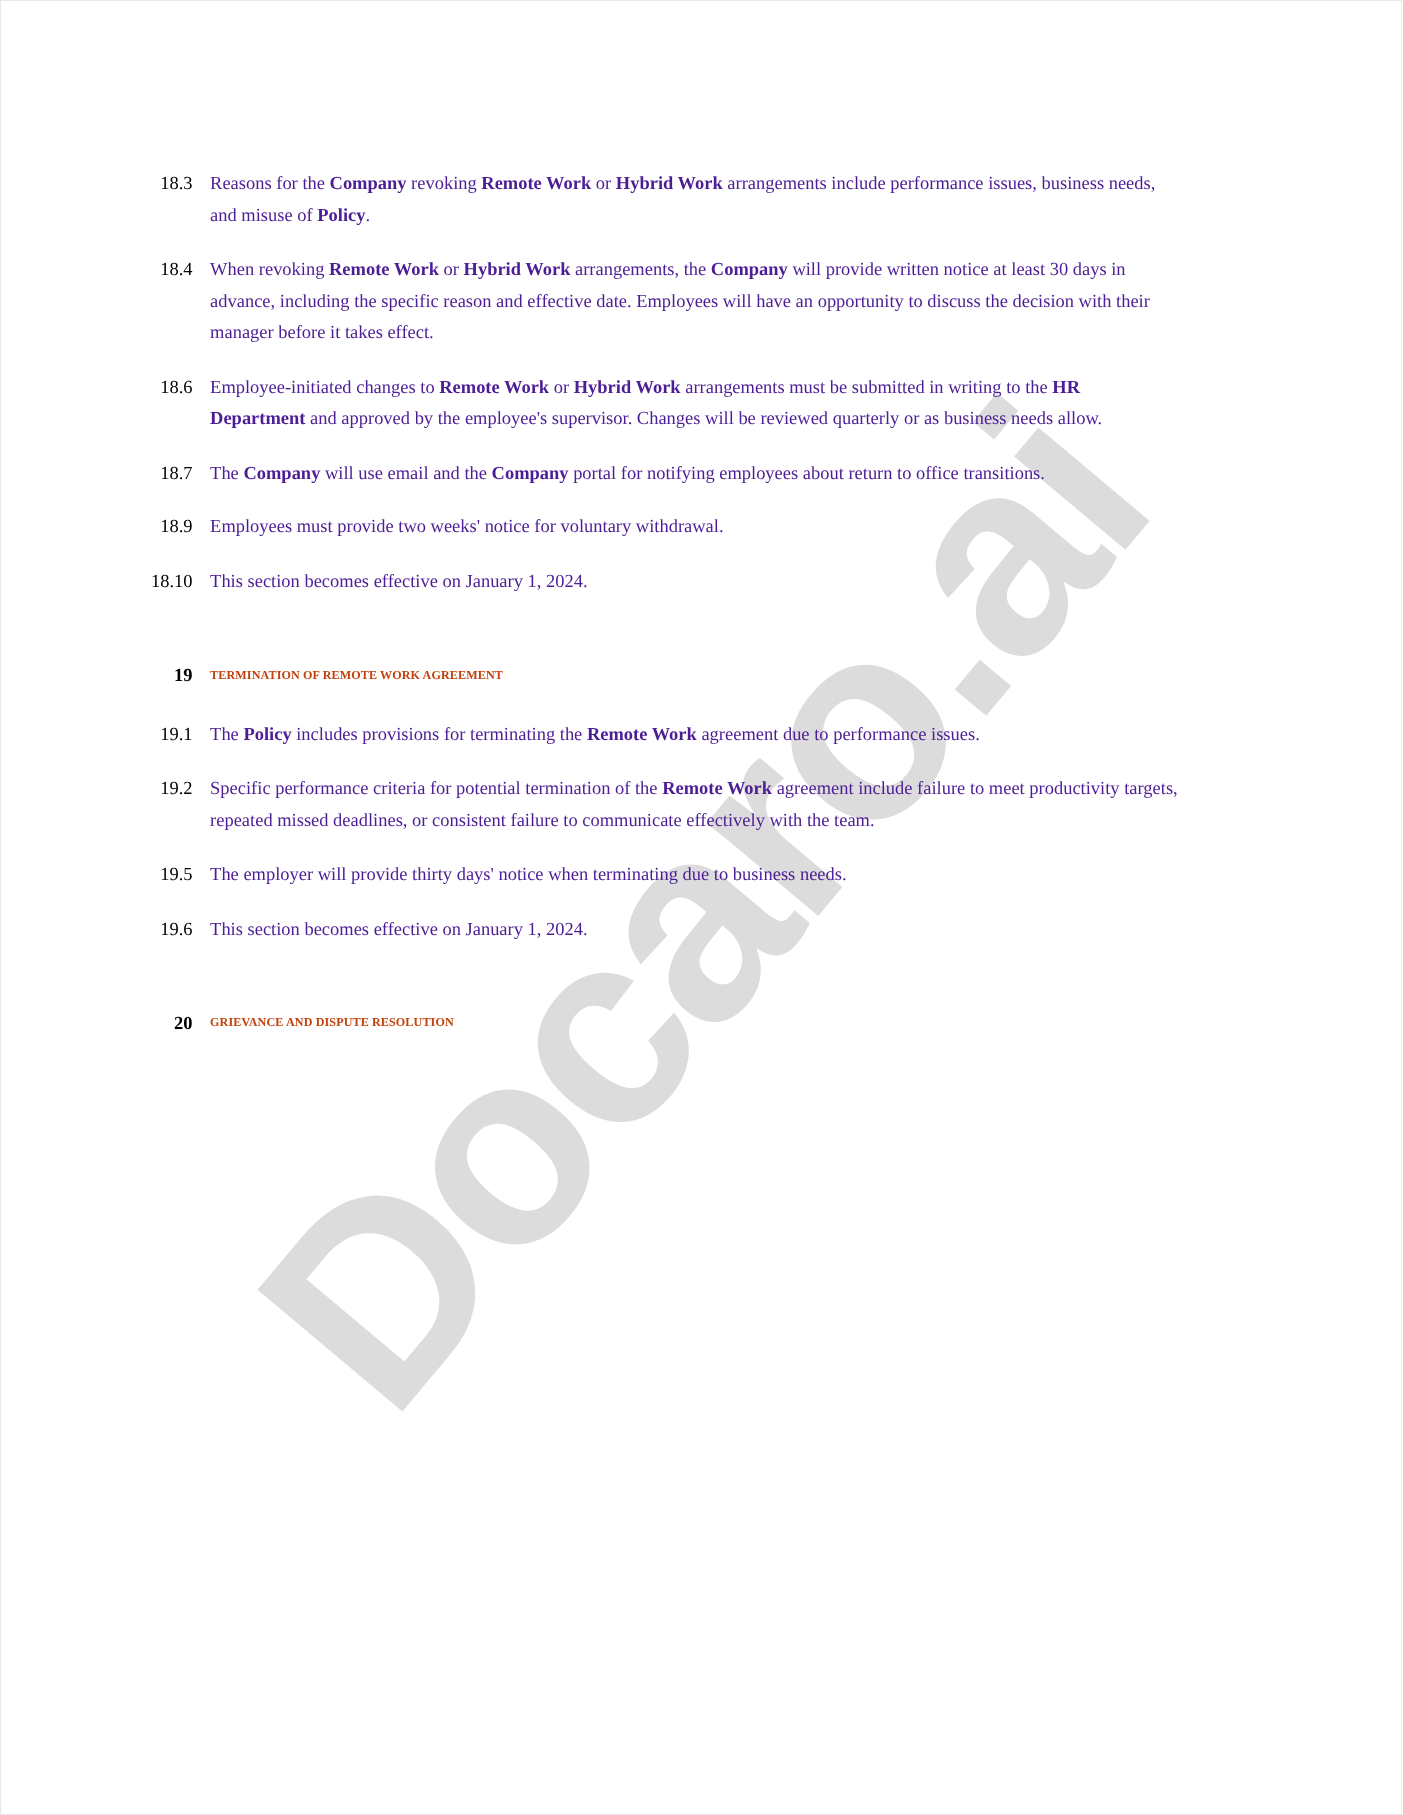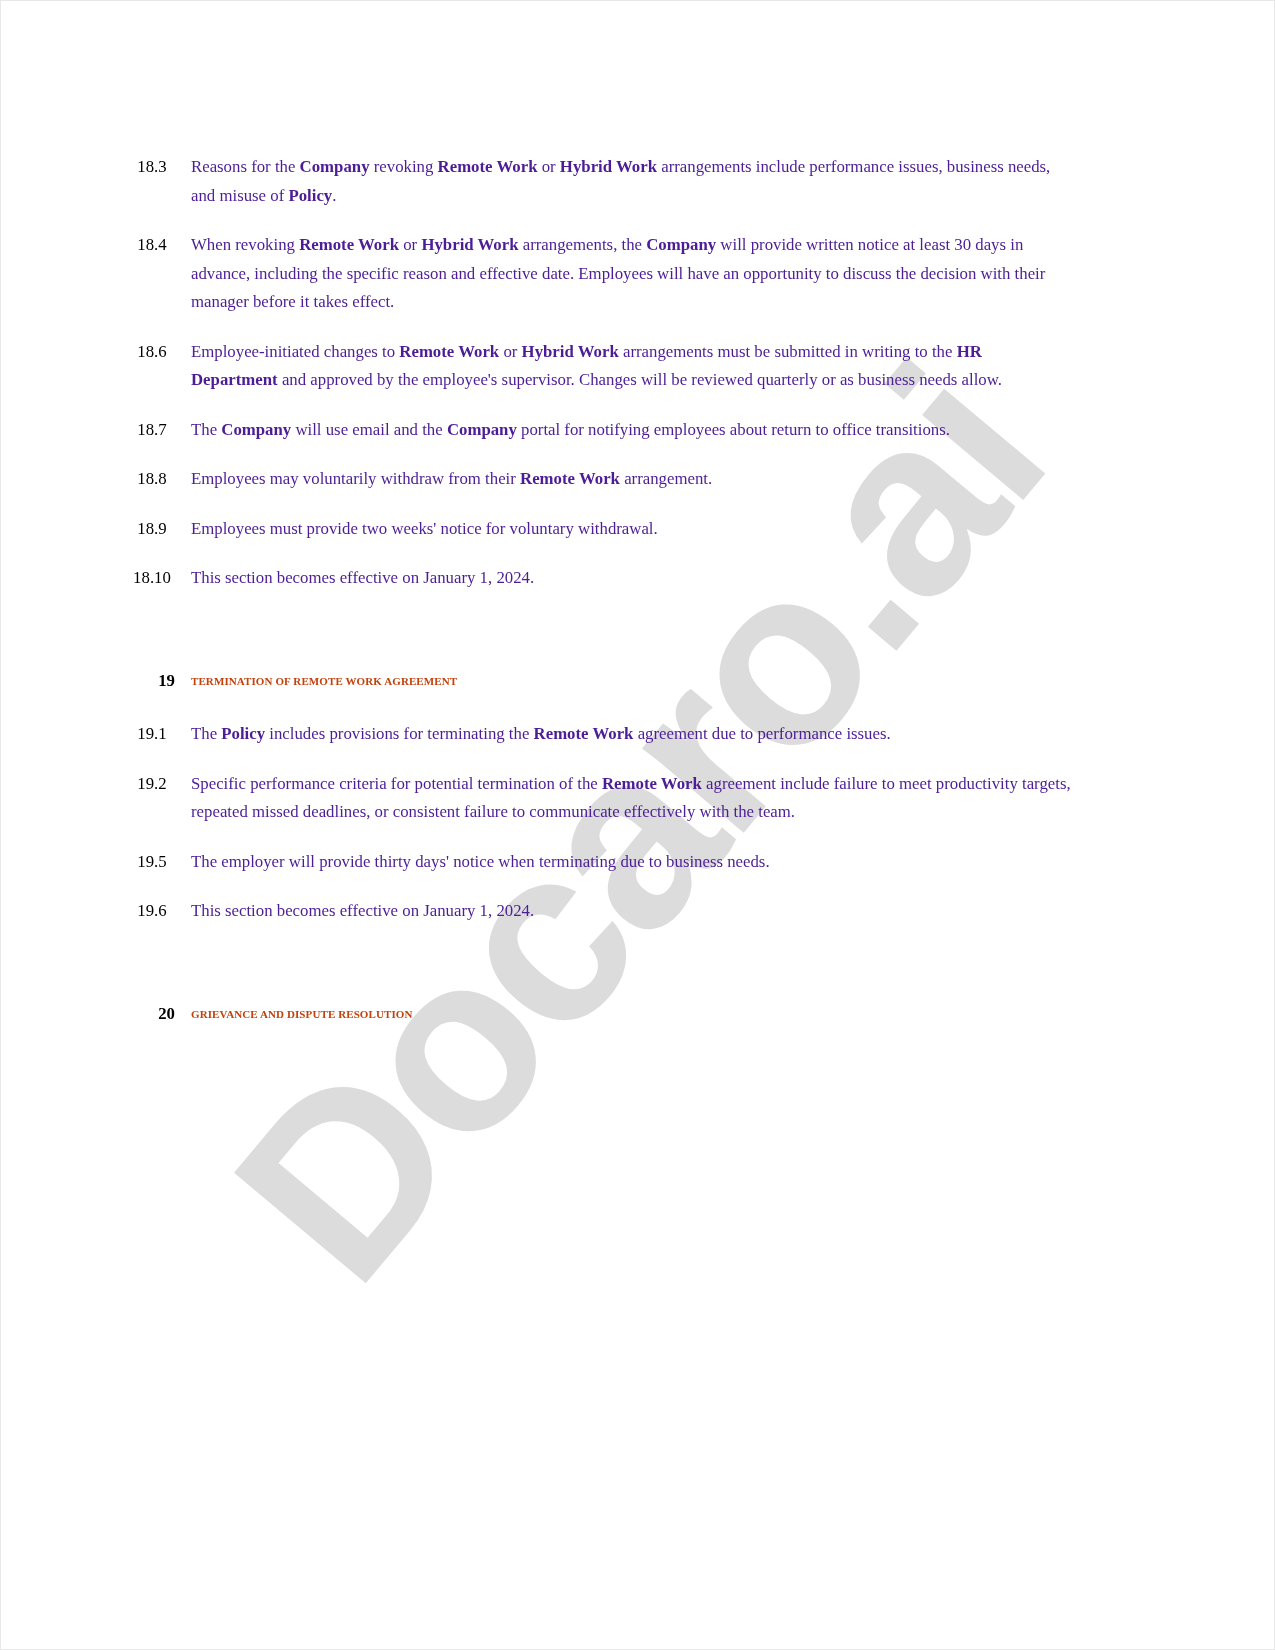--- a/index.html
+++ b/index.html
@@ -41,21 +41,21 @@
     padding: 152px 200px 0 128px;
   }
   .clause {
     display: flex;
     align-items: flex-start;
     margin-bottom: 21px;
   }
   .clause-num {
     flex: 0 0 62px;
     width: 62px;
-    text-align: center;
+    text-align: right;
     padding-right: 16px;
     box-sizing: border-box;
     font-size: 16.8px;
     line-height: 28.5px;
     color: #000000;
     white-space: nowrap;
   }
   .clause-body {
     flex: 1 1 auto;
     font-size: 16.8px;
@@ -63,21 +63,21 @@
     color: #4c1d95;
     text-align: left;
     max-width: 880px;
   }
   .clause-body b { font-weight: 700; }
 
   
   .section-head {
     display: flex;
     align-items: flex-start;
-    margin-top: 74px;
+    margin-top: 57px;
     margin-bottom: 25px;
     justify-content: center;
   }
   .section-head .clause-num {
     font-weight: 700;
     font-size: 16.8px;
     flex: 0 0 62px;
     width: 62px;
     padding-right: 16px;
     text-align: right;
@@ -111,24 +111,20 @@
         </div>
         <div class="clause">
           <div class="clause-num">18.6</div>
           <div class="clause-body"><span>Employee-initiated changes to </span><b>Remote Work</b><span> or </span><b>Hybrid Work</b><span> arrangements must be submitted in writing to the </span><b>HR Department</b><span> and approved by the employee's supervisor. Changes will be reviewed quarterly or as business needs allow.</span></div>
         </div>
         <div class="clause">
           <div class="clause-num">18.7</div>
           <div class="clause-body"><span>The </span><b>Company</b><span> will use email and the </span><b>Company</b><span> portal for notifying employees about return to office transitions.</span></div>
         </div>
         <div class="clause">
-          <div class="clause-num">18.8</div>
-          <div class="clause-body"><span>Employees may voluntarily withdraw from their </span><b>Remote Work</b><span> arrangement.</span></div>
-        </div>
-        <div class="clause">
           <div class="clause-num">18.9</div>
           <div class="clause-body"><span>Employees must provide two weeks' notice for voluntary withdrawal.</span></div>
         </div>
         <div class="clause">
           <div class="clause-num">18.10</div>
           <div class="clause-body"><span>This section becomes effective on January 1, 2024.</span></div>
         </div>
       </div>
 
     <div class="section-head">

